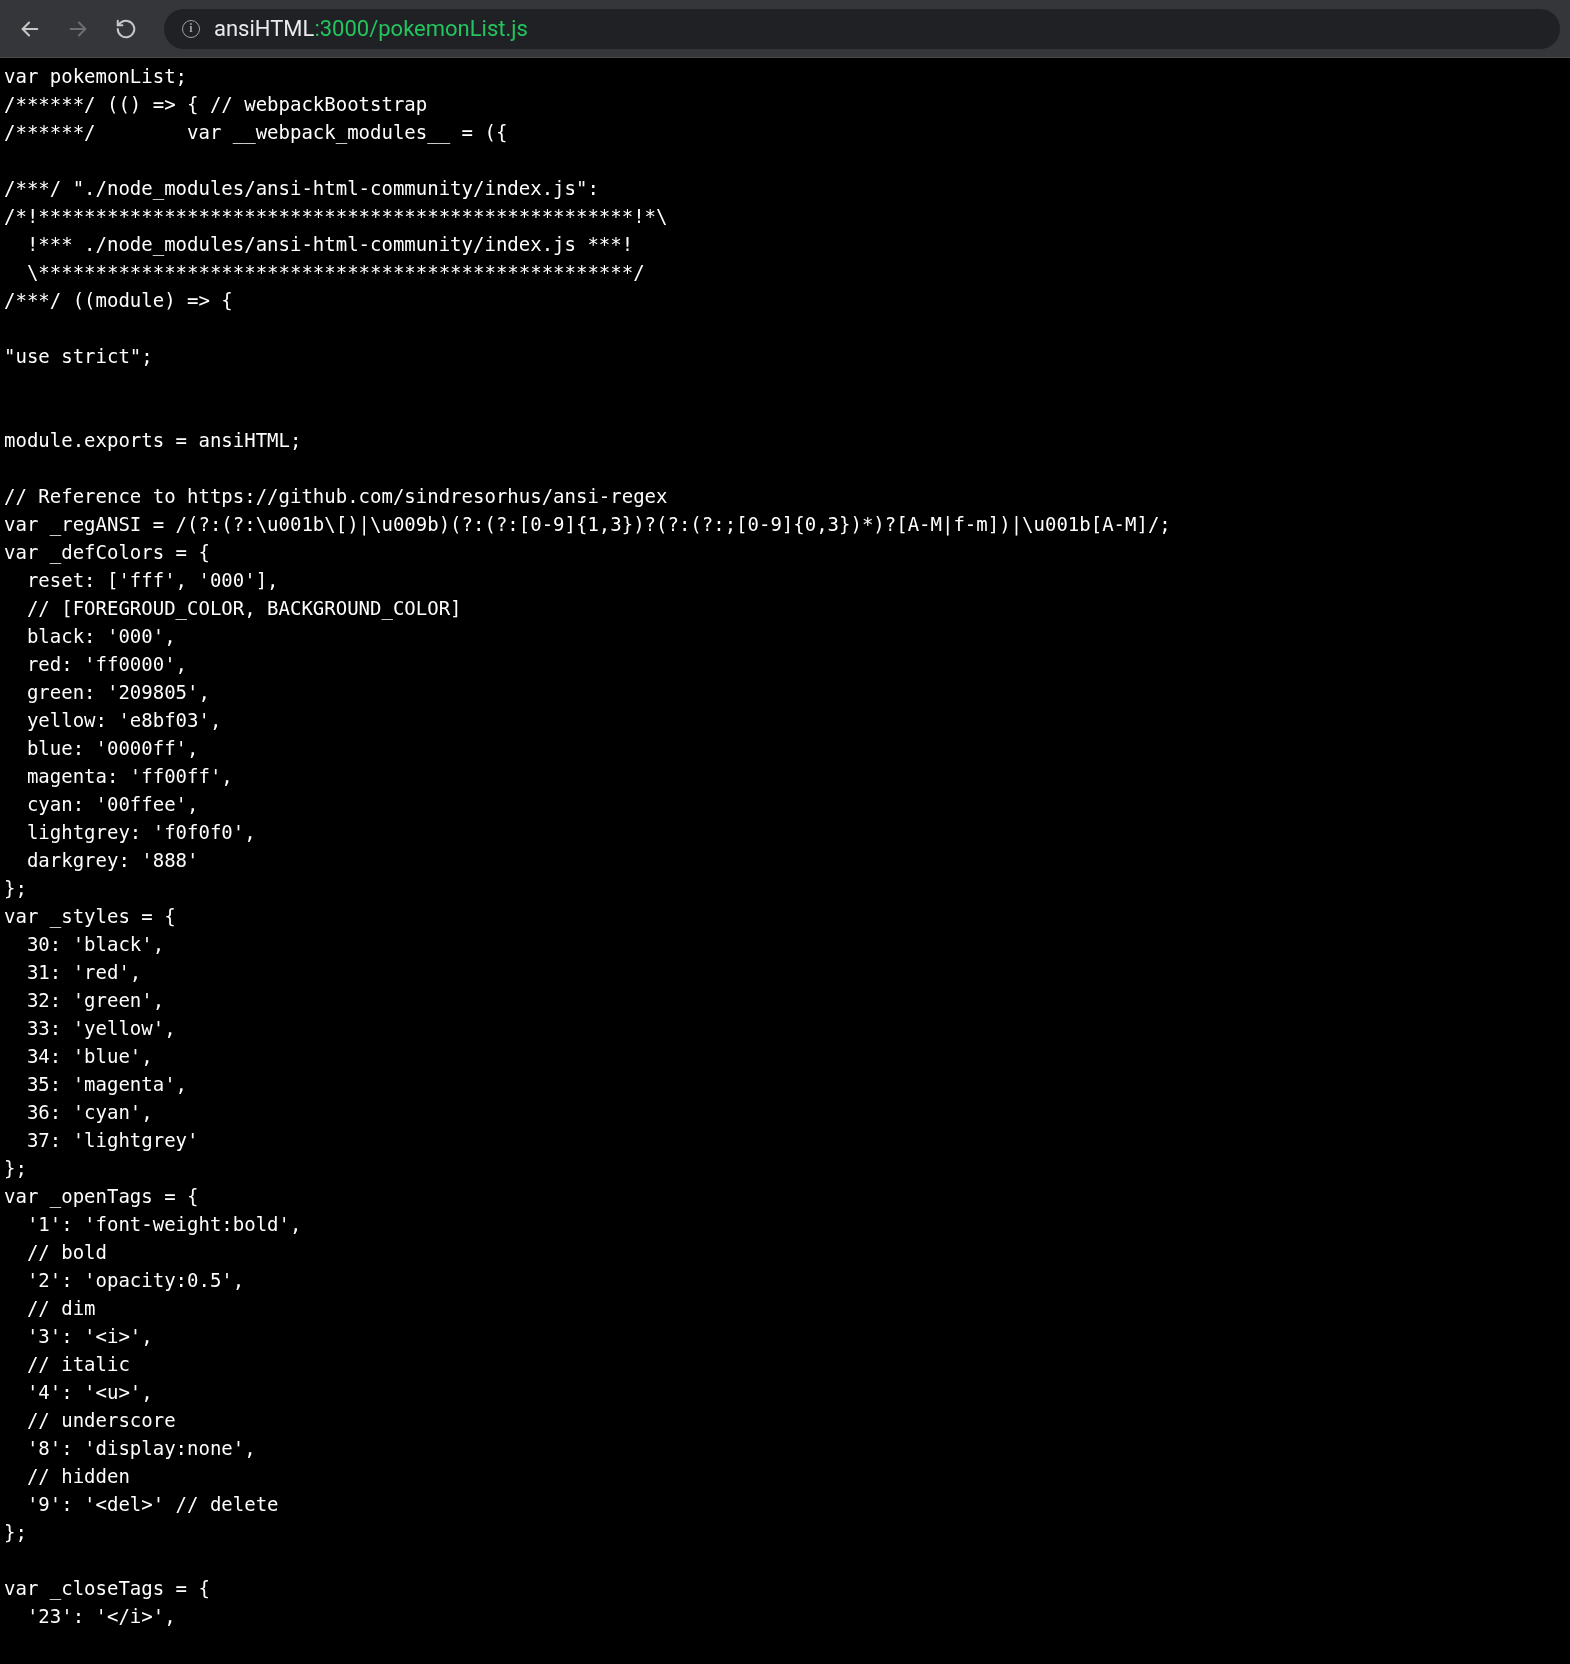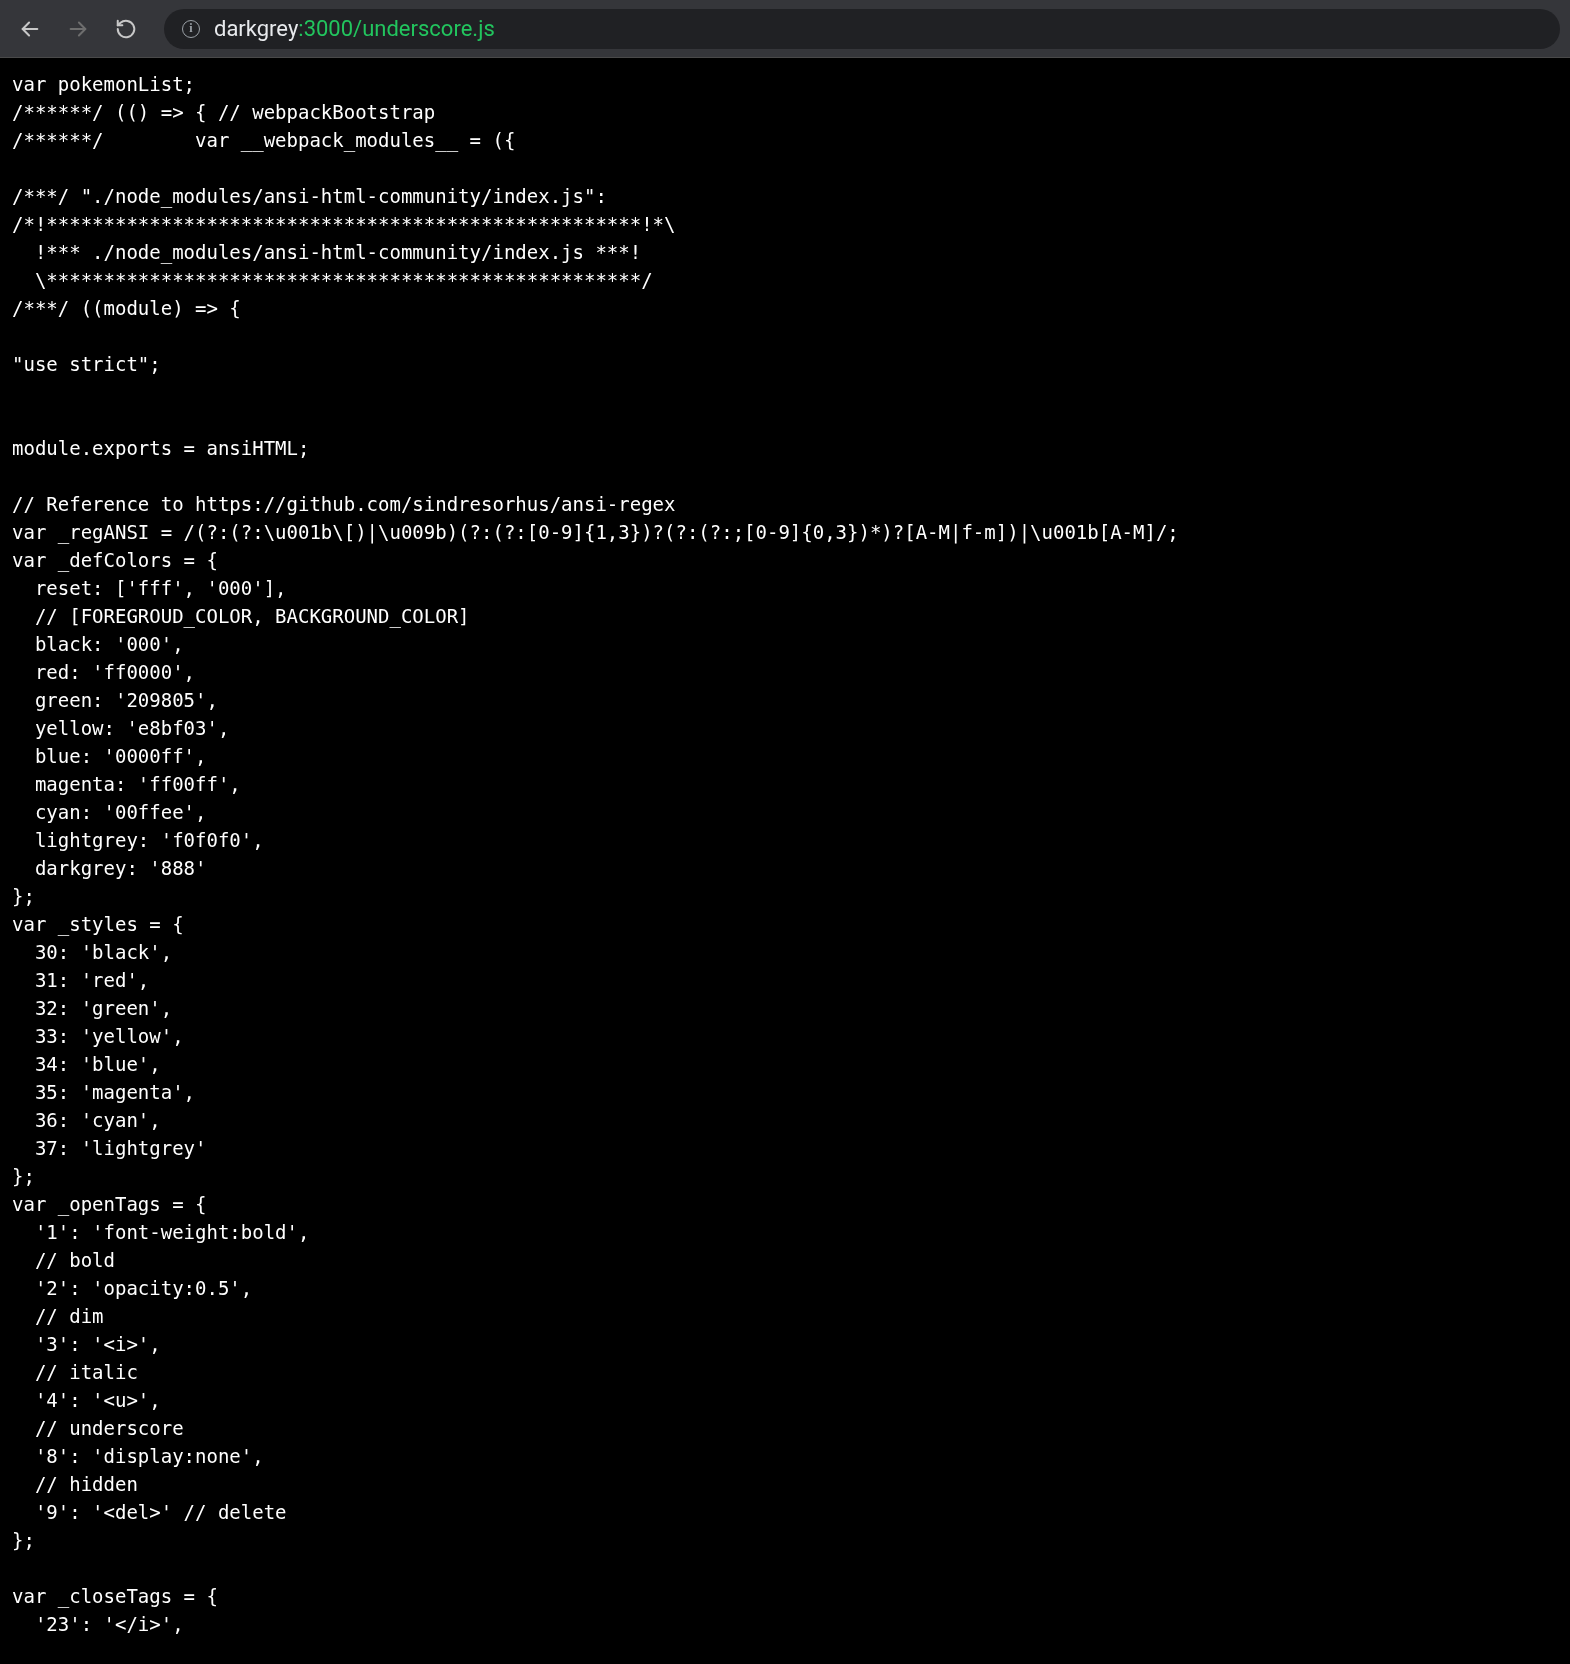--- a/index.html
+++ b/index.html
@@ -70,21 +70,21 @@
     .url {
       font-size: 22px;
       color: #e8eaed;
       white-space: nowrap;
     }
     .url .muted {
       color: #22c55e;
     }
     .content {
       background: #000000;
-      padding: 12px;
+      padding: 4px;
       height: calc(100% - 58px);
       overflow: hidden;
       text-decoration: underline;
     }
     .content pre {
       font-family: "Menlo", "Monaco", "Consolas", monospace;
       font-size: 19px;
       line-height: 28px;
       color: #ffffff;
       white-space: pre;
@@ -108,21 +108,21 @@
   </div>
   <div class="nav-btn enabled">
     <svg viewBox="0 0 24 24" fill="none" stroke-width="2.2" stroke-linecap="round" stroke-linejoin="round">
       <path d="M3 12a9 9 0 1 0 3-6.7L3 8"></path>
       <polyline points="3 3 3 8 8 8"></polyline>
     </svg>
   </div>
   <div class="address-bar">
     <div class="info-icon">i</div>
     <div class="url">
-      <span>darkgrey</span><span class="muted">:3000</span><span class="muted">/underscore.js</span>
+      <span>ansiHTML</span><span class="muted">:3000</span><span class="muted">/pokemonList.js</span>
     </div>
   </div>
 </div>
 
 <div class="content">
   <pre id="code-block">var pokemonList;
 /******/ (() =&gt; { // webpackBootstrap
 /******/ 	var __webpack_modules__ = ({
 
 /***/ "./node_modules/ansi-html-community/index.js":

